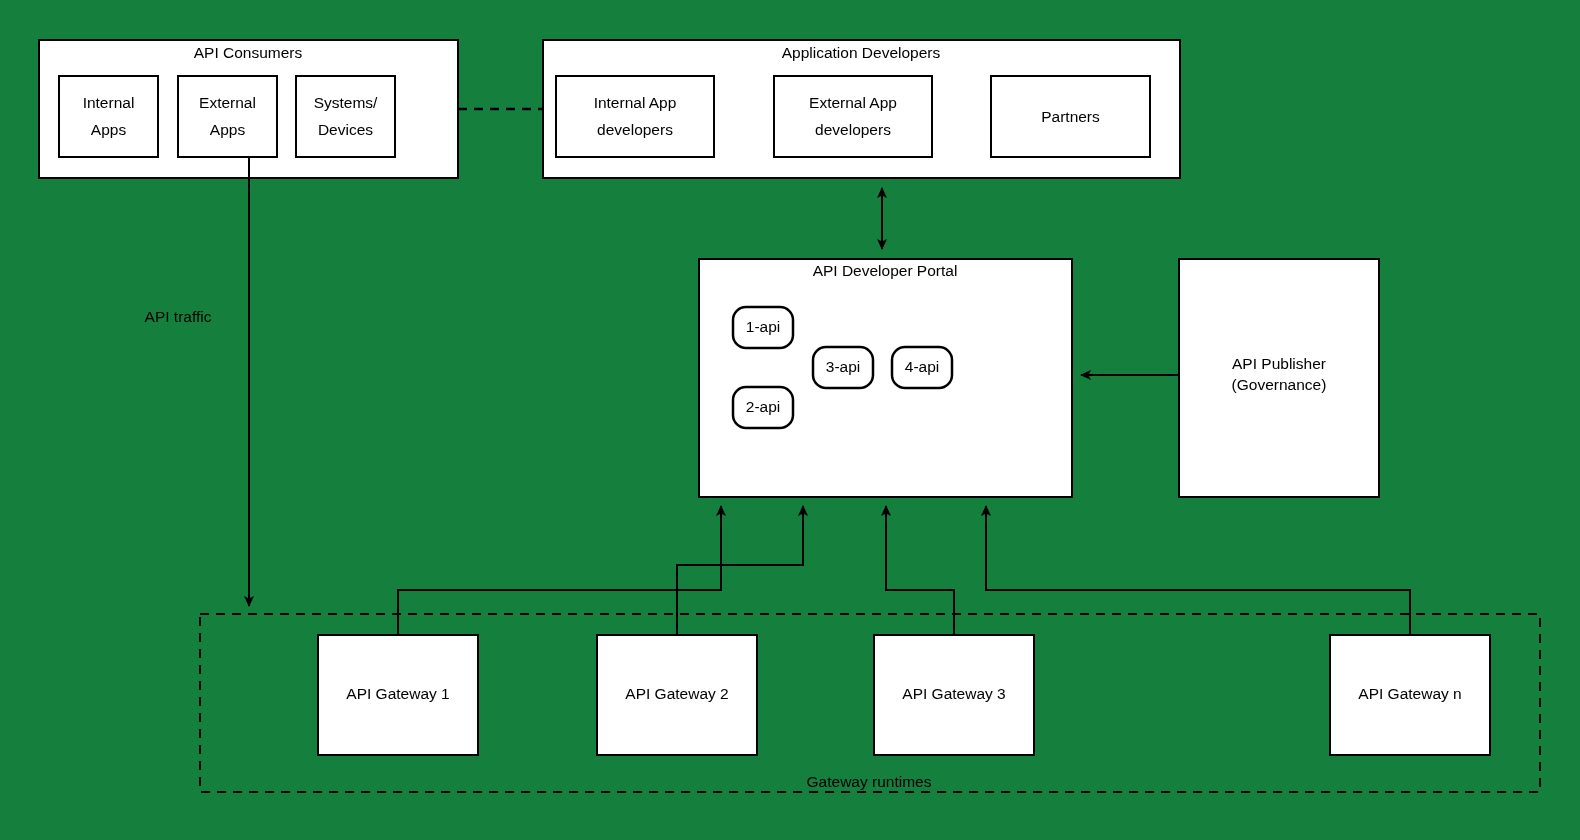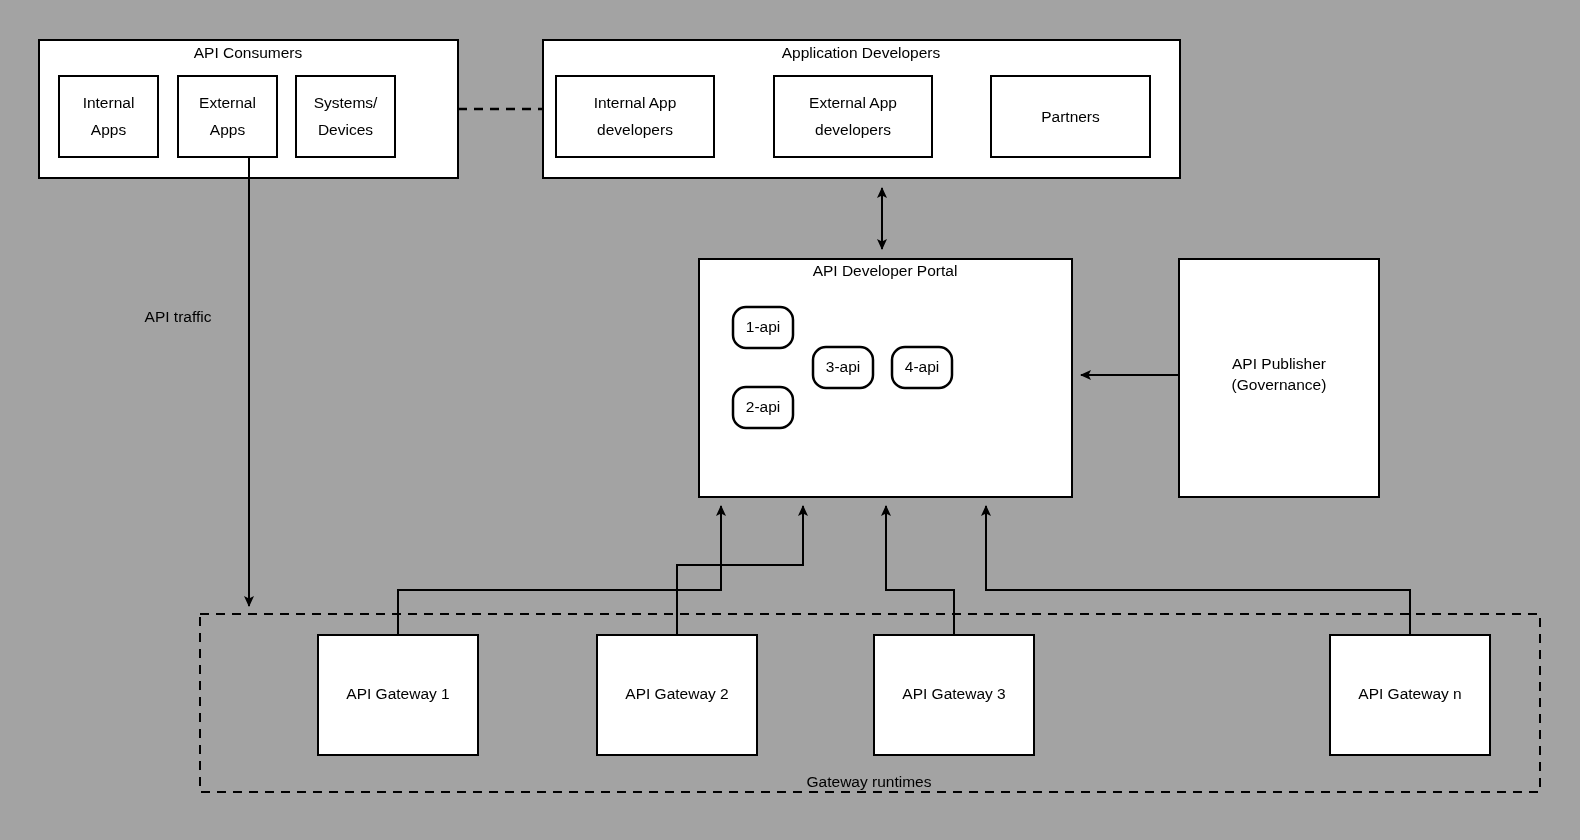--- a/index.html
+++ b/index.html
@@ -4,21 +4,21 @@
 <style>
   html, body {
     margin: 0;
     padding: 0;
     background: #ffffff;
   }
   #canvas {
     position: relative;
     width: 1580px;
     height: 840px;
-    background: #a3a3a3;
+    background: #15803d;
     font-family: "Liberation Sans", sans-serif;
   }
   svg#diagram {
     position: absolute;
     left: 0;
     top: 0;
     width: 1580px;
     height: 840px;
   }
   .shape {

